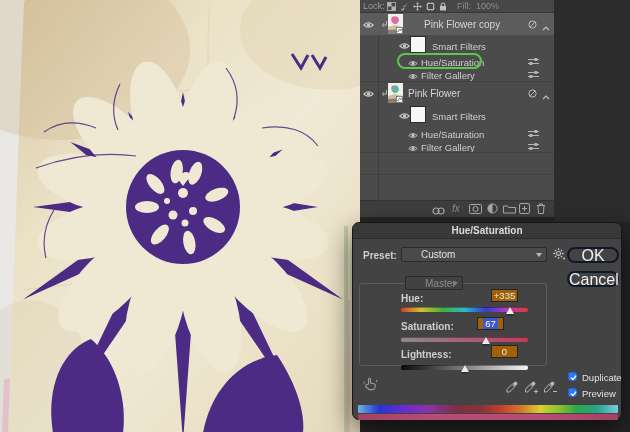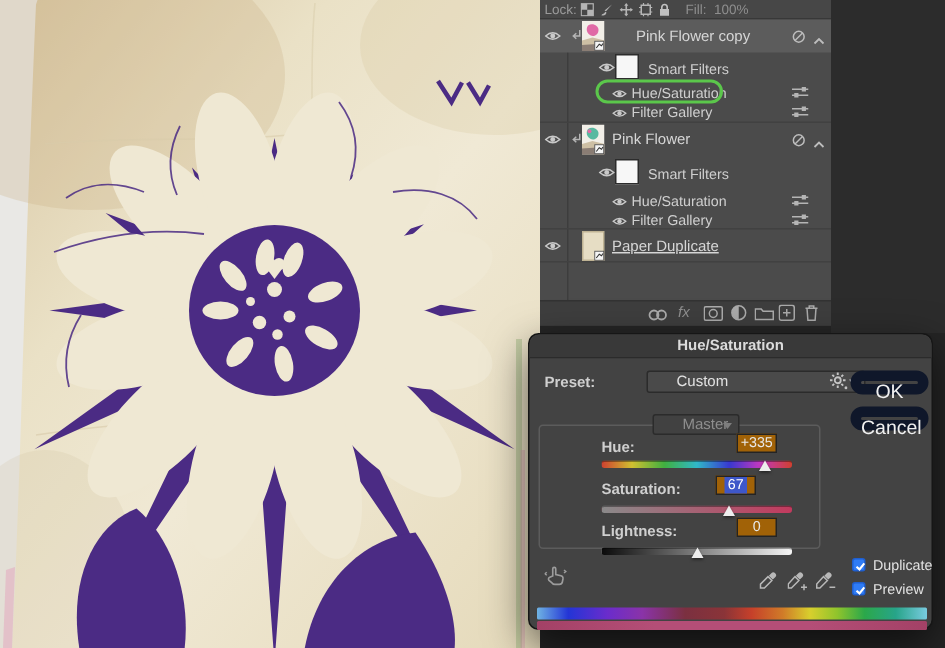--- a/index.html
+++ b/index.html
@@ -32,28 +32,28 @@
   .fxtxt { font-style:italic; font-size:10px; color:#8f8f8f; }
 
   
   #hs-dialog { position:absolute; left:352px; top:222px; width:270px; height:198px;
     background:#434343; border:1px solid #161616; border-radius:7px;
     box-shadow:0 10px 28px rgba(0,0,0,.6); color:#cfcfcf; font-size:10px; }
   .dtitle { position:absolute; left:0; top:0; width:100%; height:16px; background:#393939;
     border-bottom:1px solid #2b2b2b; border-radius:7px 7px 0 0; text-align:center;
     font-weight:bold; font-size:10px; color:#dbdbdb; line-height:16px; }
   .selectbox { position:absolute; background:#4a4a4a; border:1px solid #2b2b2b; border-radius:2px;
-    color:#e2e2e2; font-size:10px; line-height:13px; padding-left:19px;margin-left:30px; }
+    color:#e2e2e2; font-size:10px; line-height:13px; padding-left:19px; }
   .selectbox .caret { position:absolute; right:4px; top:5px; width:0; height:0;
     border-left:3.5px solid transparent; border-right:3.5px solid transparent;
     border-top:4px solid #b9b9b9; }
   .dim { color:#8e8e8e !important; }
   .dim .caret { border-top-color:#7d7d7d; }
-  .pill { position:absolute; width:52px; height:16px; border:7px solid #0f172a; border-radius:9px;
-    background:transparent; color:#f0f0f0; font-size:13px; text-align:center; line-height:14px; cursor:pointer; }
+  .pill { position:absolute; width:52px; height:16px; border:2px solid #0f172a; border-radius:9px;
+    background:transparent; color:#f0f0f0; font-size:16px; text-align:center; line-height:14px; cursor:pointer; }
   .groupbox { position:absolute; left:6px; top:60px; width:188px; height:83px;
     border:1px solid #5c5c5c; border-radius:3px; }
   .numbox { position:absolute; width:27px; height:13px; background:#a16207; border:1px solid #242424;
     color:#e8e8e8; font-size:9.5px; text-align:center; line-height:11px; }
   .numsel { background:#3e57c9; color:#fff; padding:0 2px; }
   .track { position:absolute; height:5px; width:127px; border-radius:2px; border-top:1px solid rgba(0,0,0,.35); }
   .handle { position:absolute; top:0; width:0; height:0; transform:translateX(-50%);
     border-left:4px solid transparent; border-right:4px solid transparent;
     border-bottom:7px solid #ededed; filter:drop-shadow(0 1px 1px rgba(0,0,0,.5)); }
   .hue-grad { background:linear-gradient(to right,#d04030 0%,#d0c030 16%,#40b040 33%,#30b8c8 50%,#3838d0 67%,#c038c0 83%,#d04030 100%); }
@@ -307,33 +307,20 @@
           </svg></span>
       <span class="abs fname" style="left:61px;top:1.5px">Filter Gallery</span>
       <span class="abs" style="left:168px;top:2px"><svg width="11" height="9">
             <path d="M0 2.5 H11 M0 6.5 H11" stroke="#b5b5b5" stroke-width="1"></path>
             <rect x="6.5" y="1" width="2.8" height="3" fill="#b5b5b5"></rect>
             <rect x="1.5" y="5" width="2.8" height="3" fill="#b5b5b5"></rect>
           </svg></span>
     </div>
     <div class="divline" style="top:152px"></div>
 
-    <div class="lrow" style="top:153px;height:21px">
-      <span class="abs" style="left:3px;top:7px"><svg width="11" height="8" viewBox="0 0 14 10">
-            <path d="M1 5 Q7 -.5 13 5 Q7 10.5 1 5Z" fill="none" stroke="#c9c9c9" stroke-width="1.3"></path>
-            <circle cx="7" cy="5" r="2.1" fill="#c9c9c9"></circle>
-          </svg></span>
-      <span class="thumbwrap" style="left:28px;top:1px"><svg width="15" height="20">
-            <rect width="15" height="20" fill="#e6ddc4"></rect>
-            <rect x="0.5" y="0.5" width="14" height="19" fill="none" stroke="#bfb394"></rect>
-            <rect x="8.5" y="13.5" width="6" height="6" fill="#f5f5f5" stroke="#555" stroke-width="0.6"></rect>
-            <path d="M9.5 18 l2 -2.5 1.5 1 1 -1.5" stroke="#333" fill="none" stroke-width="0.7"></path>
-          </svg></span>
-      <span class="abs lname" style="left:48px;top:6px;text-decoration:underline">Paper Duplicate</span>
-    </div>
     <div class="divline" style="top:174px"></div>
 
 
     <div class="footer">
       <span class="abs" style="left:72px;top:5px"><svg width="13" height="8">
             <circle cx="4" cy="4" r="3" fill="none" stroke="#ababab" stroke-width="1.2"></circle>
             <circle cx="9" cy="4" r="3" fill="none" stroke="#ababab" stroke-width="1.2"></circle>
           </svg></span>
       <span class="abs fxtxt" style="left:92px;top:2px">fx</span>
       <span class="abs" style="left:109px;top:3px"><svg width="13" height="10">

